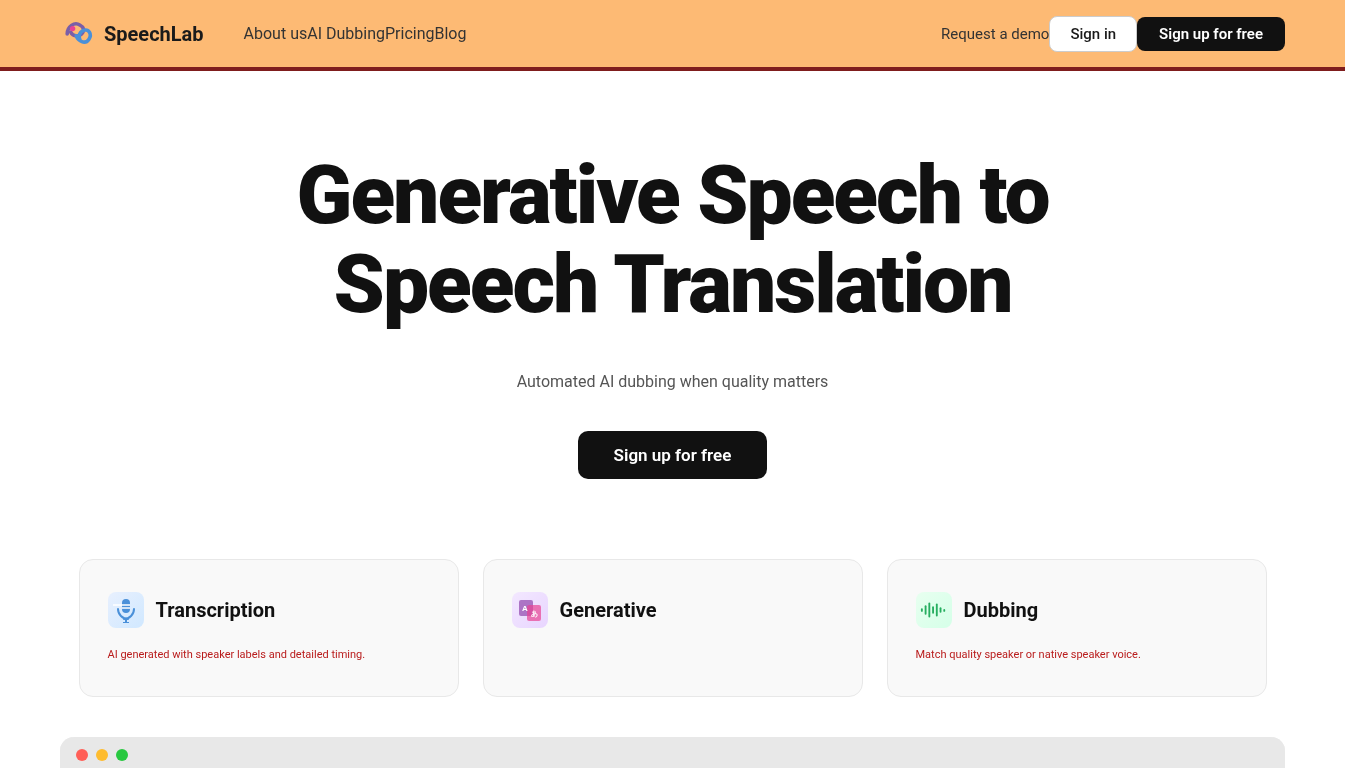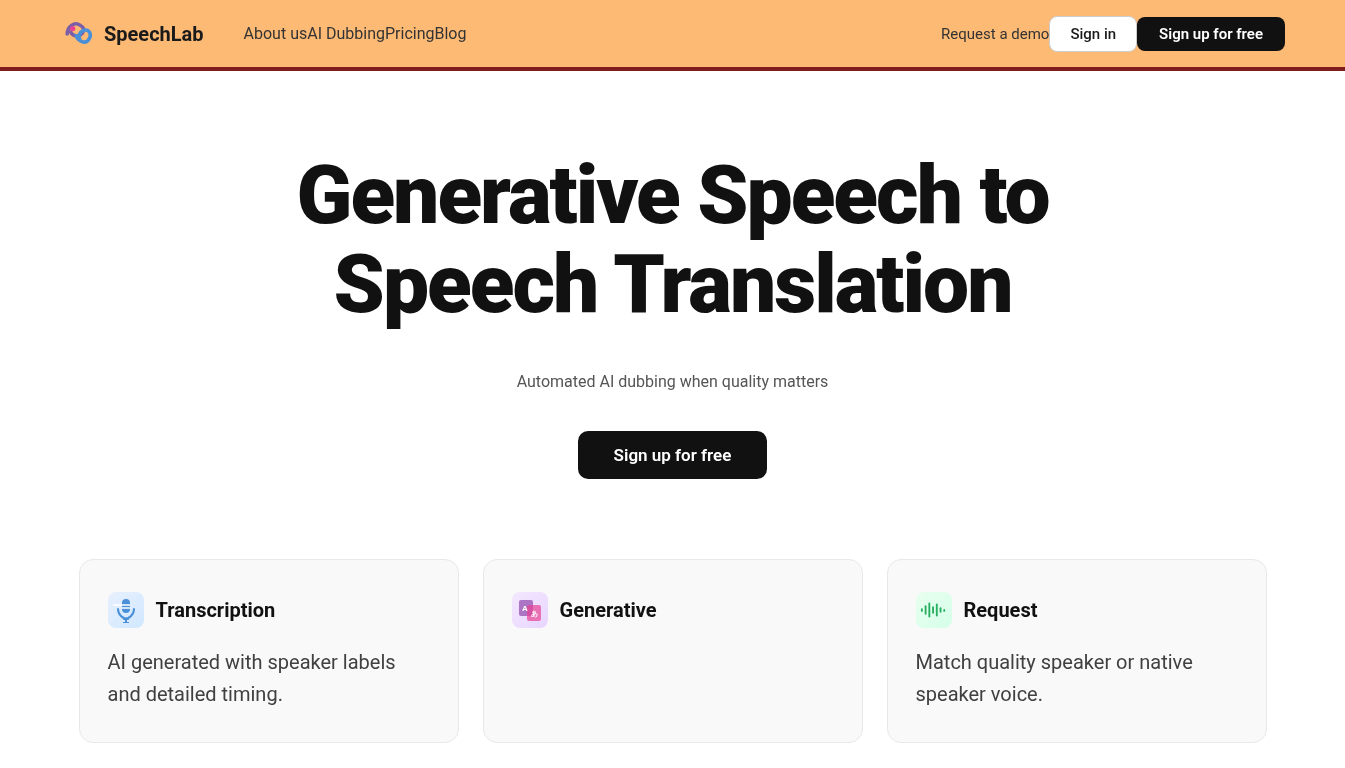--- a/index.html
+++ b/index.html
@@ -157,22 +157,22 @@
       align-items: center;
       justify-content: center;
       font-size: 22px;
     }
     .card-title {
       font-size: 20px;
       font-weight: 700;
       color: #111;
     }
     .card-desc {
-      font-size: 20px;
-      color: #404040;
+      font-size: 11px;
+      color: #b91c1c;
       line-height: 1.6;
     }
 
     
     .preview-section {
       padding: 0 60px 0;
     }
     .preview-window {
       background: #f0f0f0;
       border-radius: 14px 14px 0 0;
@@ -297,21 +297,21 @@
         <svg width="30" height="26" viewBox="0 0 30 26" fill="none" xmlns="http://www.w3.org/2000/svg">
           <rect x="1" y="11" width="2" height="4" rx="1" fill="#27AE60"></rect>
           <rect x="5" y="8" width="2" height="10" rx="1" fill="#27AE60"></rect>
           <rect x="9" y="5" width="2" height="16" rx="1" fill="#27AE60"></rect>
           <rect x="13" y="9" width="2" height="8" rx="1" fill="#27AE60"></rect>
           <rect x="17" y="6" width="2" height="14" rx="1" fill="#27AE60"></rect>
           <rect x="21" y="10" width="2" height="6" rx="1" fill="#27AE60"></rect>
           <rect x="25" y="12" width="2" height="3" rx="1" fill="#27AE60"></rect>
         </svg>
       </div>
-      <h3 class="card-title">Request</h3>
+      <h3 class="card-title">Dubbing</h3>
     </div>
     <p class="card-desc">Match quality speaker or native speaker voice.</p>
   </div>
 
 </section>
 
 <section class="preview-section">
   <div class="preview-window">
     <div class="preview-titlebar">
       <div class="dot dot-red"></div>

